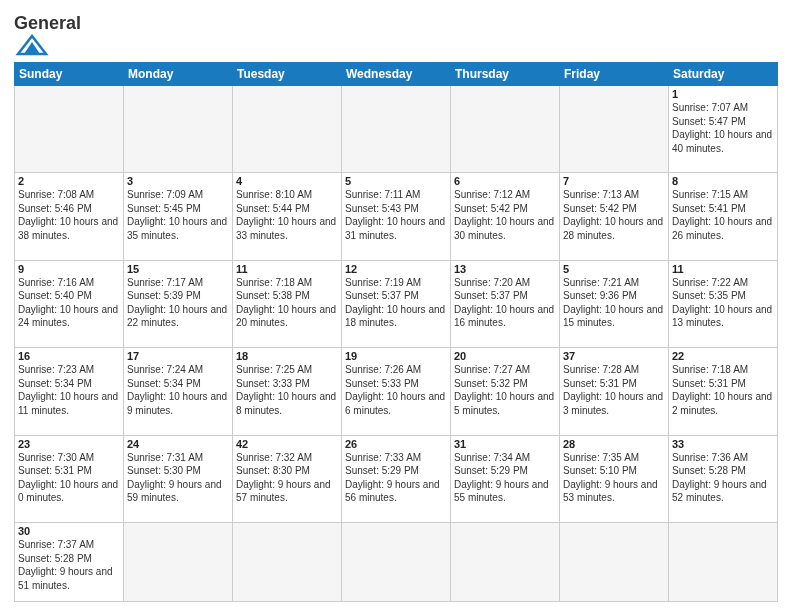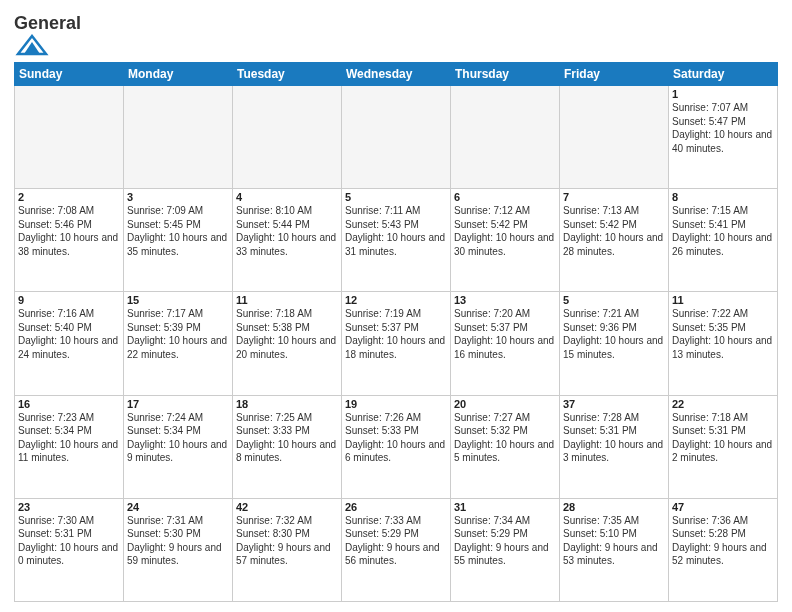--- a/index.html
+++ b/index.html
@@ -318,21 +318,35 @@
 Sunset: 5:29 PM
 Daylight: 9 hours and 55 minutes.</div>
           </td>
           <td>
             <span class="day-num">28</span>
             <div class="day-info">Sunrise: 7:35 AM
 Sunset: 5:10 PM
 Daylight: 9 hours and 53 minutes.</div>
           </td>
           <td>
-            <span class="day-num">47</span>
+            <span class="day-num">33</span>
             <div class="day-info">Sunrise: 7:36 AM
 Sunset: 5:28 PM
 Daylight: 9 hours and 52 minutes.</div>
           </td>
+        </tr>
+        <tr class="last-row">
+          <td>
+            <span class="day-num">30</span>
+            <div class="day-info">Sunrise: 7:37 AM
+Sunset: 5:28 PM
+Daylight: 9 hours and 51 minutes.</div>
+          </td>
+          <td class="empty"></td>
+          <td class="empty"></td>
+          <td class="empty"></td>
+          <td class="empty"></td>
+          <td class="empty"></td>
+          <td class="empty"></td>
         </tr>
       </tbody>
   </table>
 </div>
 
 </body></html>

